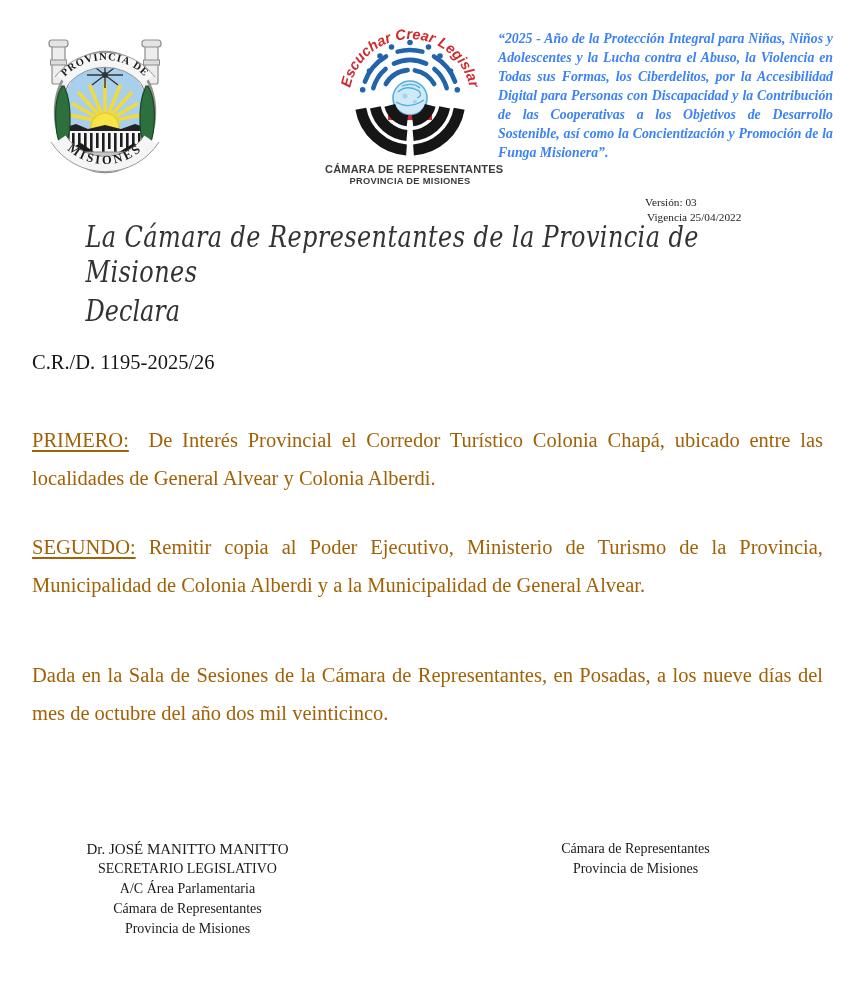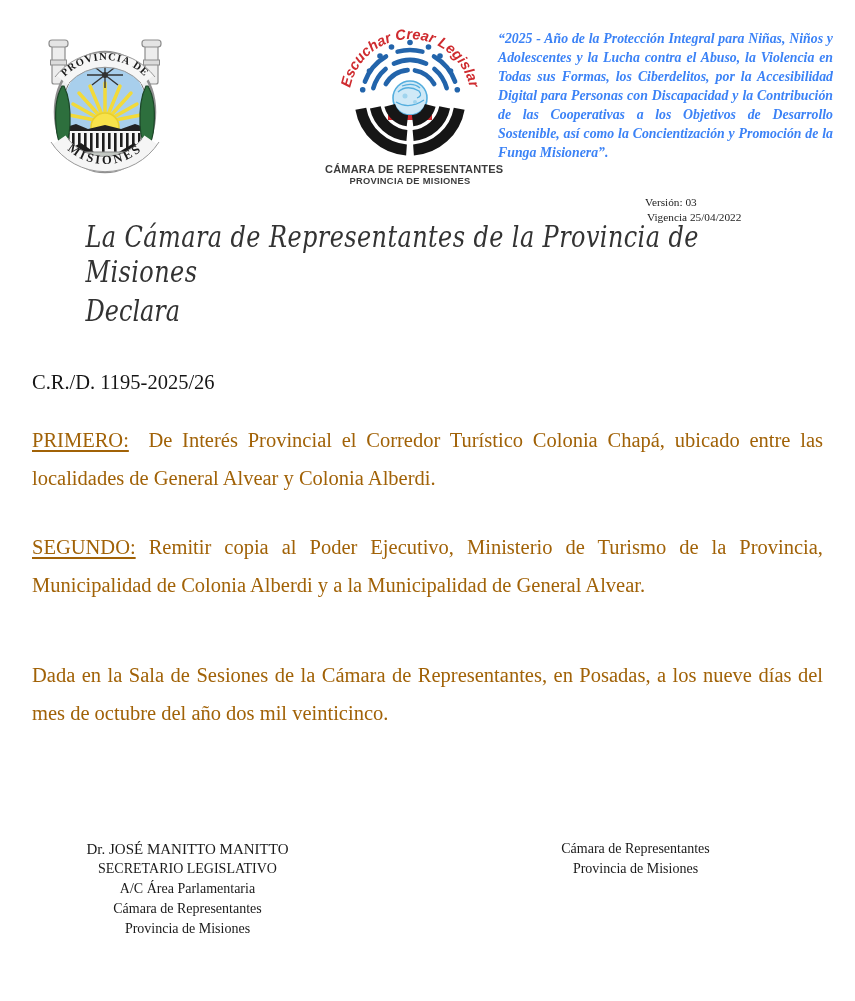--- a/index.html
+++ b/index.html
@@ -35,21 +35,21 @@
   .title .t1 {
     font-family:"DejaVu Serif", serif; font-style:italic; font-size:30px;
     transform:scaleX(0.8); transform-origin:center; letter-spacing:0.5px;
   }
   .title .t2 {
     font-family:"DejaVu Serif", serif; font-style:italic; font-size:30px;
     transform:scaleX(0.8); transform-origin:center; margin-top:4px;
   }
 
   
-  .ref { position:absolute; left:32px; top:351px; font-size:20.5px; color:#161616;margin-top:20px; }
+  .ref { position:absolute; left:32px; top:351px; font-size:20.5px; color:#161616; }
   .para {
     position:absolute; left:32px; width:791px; font-size:20.5px; line-height:38px;
     text-align:justify; color:#a16207;
   }
   .p1 { top:421px; }
   .p2 { top:528px; }
   .p3 { top:656px; }
   .article-label { text-decoration:underline; text-underline-offset:3px; }
 
   

